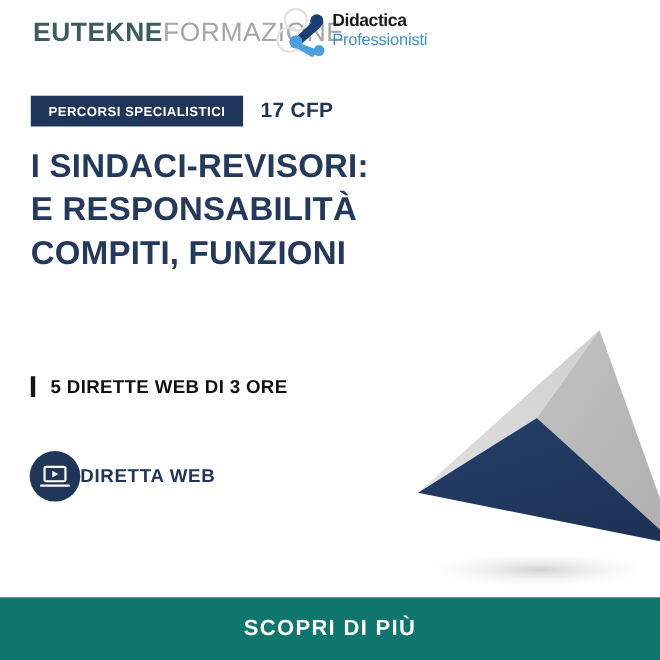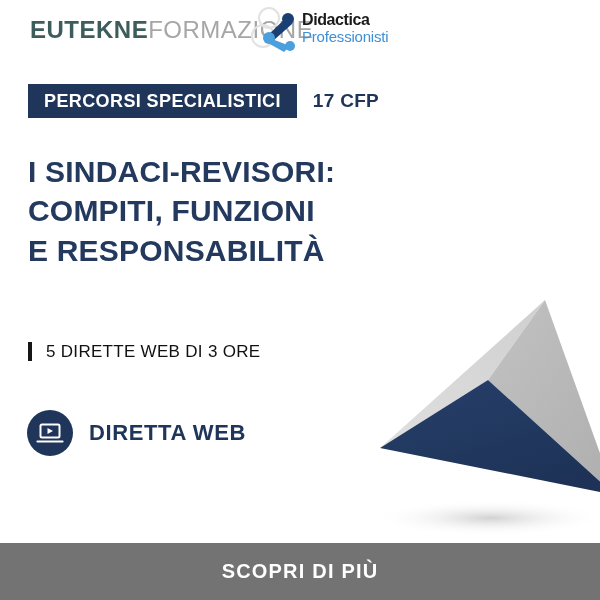--- a/index.html
+++ b/index.html
@@ -71,61 +71,61 @@
   .badge-row {
     position: absolute;
     left: 28px; top: 84px;
     height: 34px;
     display: flex;
     align-items: center;
   }
   .badge {
     background: #20355a;
     color: #ffffff;
-    font-size: 18px;
+    font-size: 12px;
     font-weight: bold;
     letter-spacing: 0.4px;
     padding: 8px 16px 8px 16px;
     line-height: 1;
     white-space: nowrap;
   }
   .cfp {
     color: #20355a;
     font-size: 19px;
     font-weight: bold;
     margin-left: 16px;
     letter-spacing: 0.3px;
     white-space: nowrap;
   }
 
   
   .title {
     position: absolute;
-    left: 28px; top: 152px;
+    left: 28px; top: 132px;
     width: 400px;
     color: #23395e;
     font-size: 30px;
     font-weight: bold;
     line-height: 1.31;
     letter-spacing: 0.2px;
   }
   .title div { white-space: nowrap; }
 
   
   .dates {
     position: absolute;
     left: 28px; top: 342px;
     padding-left: 14px;
     border-left: 4px solid #161616;
     color: #111111;
     line-height: 1.12;
   }
   .dates-main {
     font-size: 17px;
-    font-weight: normal;
+    font-weight: bold;
     letter-spacing: 0.3px;
     white-space: nowrap;
   }
   .dates-sub {
     font-size: 16px;
     font-weight: normal;
     letter-spacing: 0.3px;
     white-space: nowrap;
     margin-top: 2px;
   }
@@ -140,41 +140,40 @@
   .mode-icon {
     width: 46px; height: 46px;
     border-radius: 50%;
     background: #20355a;
     display: flex;
     align-items: center;
     justify-content: center;
     flex: 0 0 auto;
   }
   .mode-label {
-    margin-left: 16px;
     color: #20355a;
-    font-size: 22px;
+    font-size: 17px;
     font-weight: bold;
     letter-spacing: 0.6px;
     white-space: nowrap;
   }
 
   
   .pyramid {
     position: absolute;
     left: 360px; top: 270px;
     width: 260px; height: 270px;
   }
 
   
   .cta {
     position: absolute;
     left: 0; bottom: 0;
     width: 600px; height: 57px;
-    background: #737373;
+    background: #0f766e;
     display: flex;
     align-items: center;
     justify-content: center;
   }
   .cta-label {
     color: #ffffff;
     font-size: 20px;
     font-weight: bold;
     letter-spacing: 1.2px;
   }
@@ -207,22 +206,22 @@
     </div>
   </div>
 
   <div class="badge-row">
     <span class="badge">PERCORSI SPECIALISTICI</span>
     <span class="cfp">17 CFP</span>
   </div>
 
   <div class="title">
     <div>I SINDACI-REVISORI:</div>
+    <div>E RESPONSABILITÀ</div>
     <div>COMPITI, FUNZIONI</div>
-    <div>E RESPONSABILITÀ</div>
   </div>
 
   <svg class="pyramid" viewBox="0 0 260 270">
     <defs>
       <linearGradient id="faceLeft" x1="0" y1="1" x2="1" y2="0">
         <stop offset="0%" stop-color="#e0e0e0"></stop>
         <stop offset="100%" stop-color="#cfcfcf"></stop>
       </linearGradient>
       <linearGradient id="faceRight" x1="0" y1="0" x2="1" y2="1">
         <stop offset="0%" stop-color="#c2c2c2"></stop>

